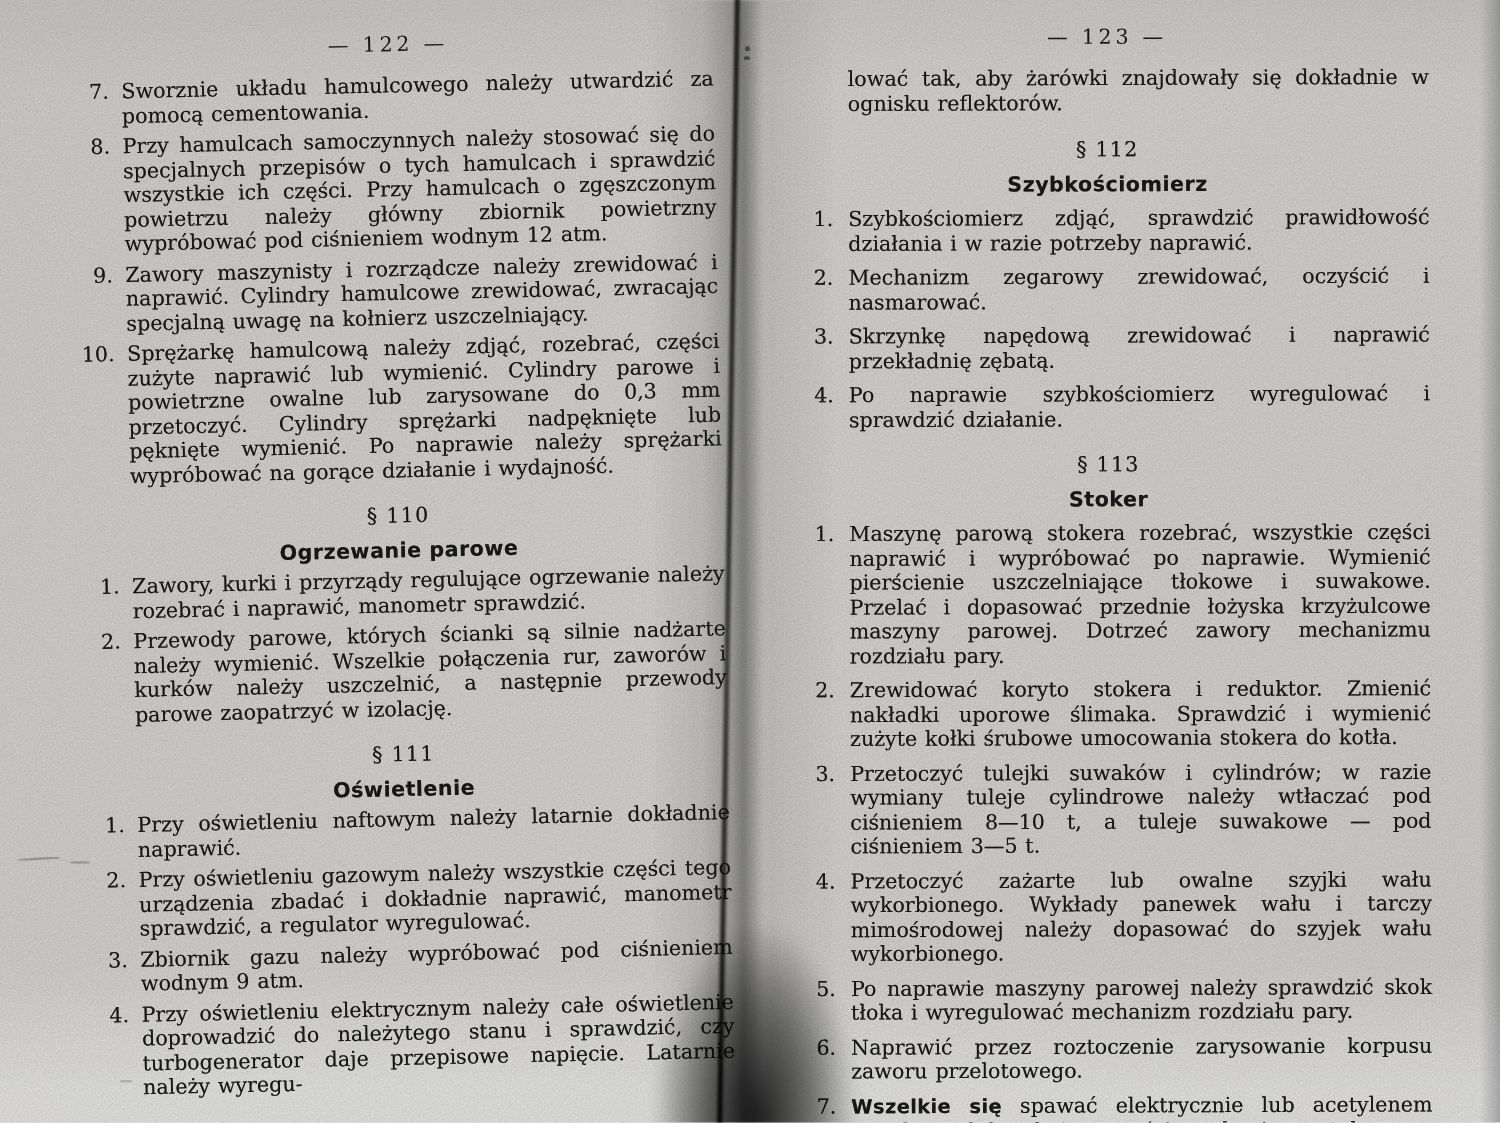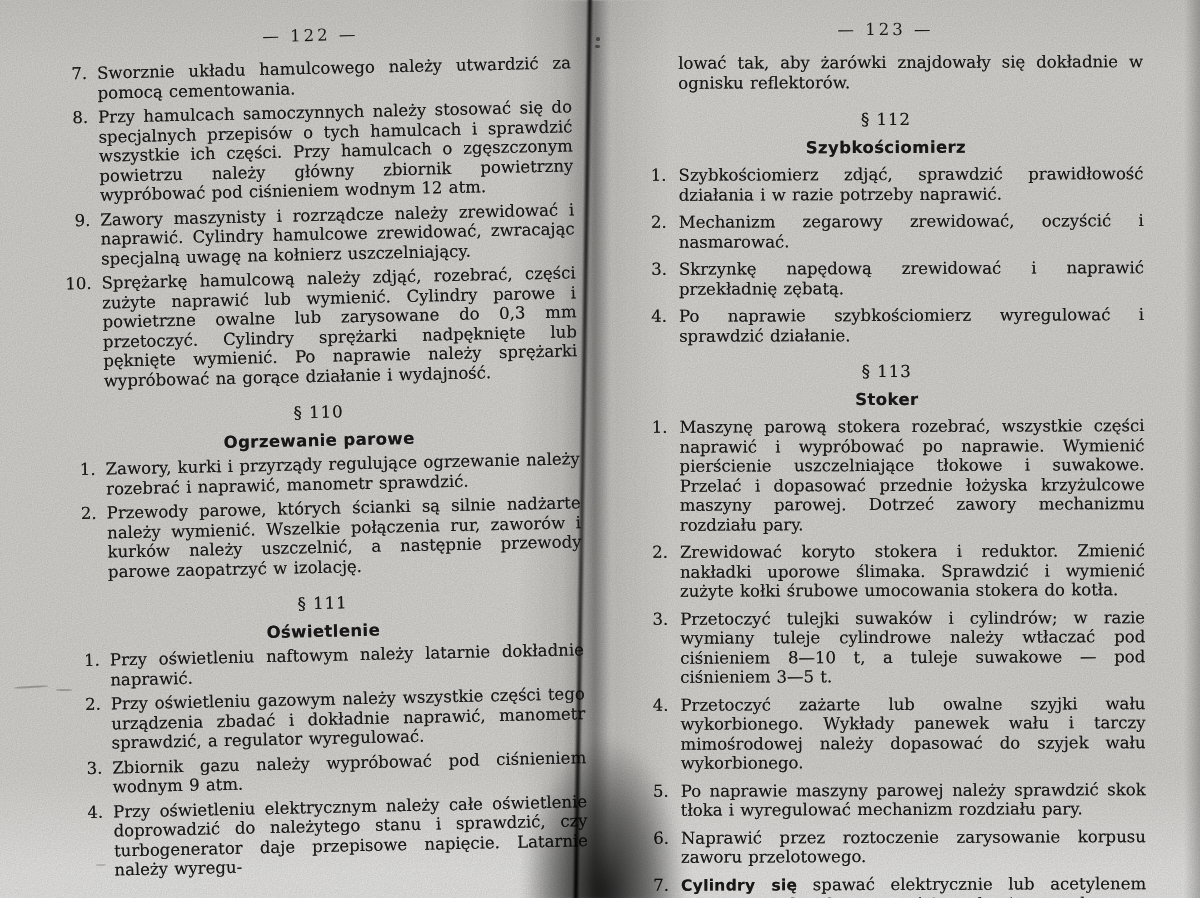--- a/index.html
+++ b/index.html
@@ -130,21 +130,21 @@
     <div class="para">§ 113</div>
     <div class="title">Stoker</div>
   </div>
   <div>
       <div class="item"><span class="num">1.</span><span>Maszynę parową stokera rozebrać, wszystkie części naprawić i wypróbować po naprawie. Wymienić pierścienie uszczelniające tłokowe i suwakowe. Przelać i dopasować przednie łożyska krzyżulcowe maszyny parowej. Dotrzeć zawory mechanizmu rozdziału pary.</span></div>
       <div class="item"><span class="num">2.</span><span>Zrewidować koryto stokera i reduktor. Zmienić nakładki uporowe ślimaka. Sprawdzić i wymienić zużyte kołki śrubowe umocowania stokera do kotła.</span></div>
       <div class="item"><span class="num">3.</span><span>Przetoczyć tulejki suwaków i cylindrów; w razie wymiany tuleje cylindrowe należy wtłaczać pod ciśnieniem 8—10 t, a tuleje suwakowe — pod ciśnieniem 3—5 t.</span></div>
       <div class="item"><span class="num">4.</span><span>Przetoczyć zażarte lub owalne szyjki wału wykorbionego. Wykłady panewek wału i tarczy mimośrodowej należy dopasować do szyjek wału wykorbionego.</span></div>
       <div class="item"><span class="num">5.</span><span>Po naprawie maszyny parowej należy sprawdzić skok tłoka i wyregulować mechanizm rozdziału pary.</span></div>
       <div class="item"><span class="num">6.</span><span>Naprawić przez roztoczenie zarysowanie korpusu zaworu przelotowego.</span></div>
-      <div class="item"><span class="num">7.</span><span><b>Cylindry się</b> spawać elektrycznie lub acetylenem wyrobione lub pęknięte części mechanizmu stokera.</span></div>
+      <div class="item"><span class="num">7.</span><span><b>Wszelkie się</b> spawać elektrycznie lub acetylenem wyrobione lub pęknięte części mechanizmu stokera.</span></div>
     </div>
 </div>
 
 <div class="gutter-shadow"></div>
 <div class="gutter-fold-line"></div>
 <div class="gutter-bottom-blob"></div>
 <div class="right-edge-shadow"></div>
 <div class="speck sp1"></div>
 <div class="speck sp2"></div>
 <div class="speck sp3"></div>

